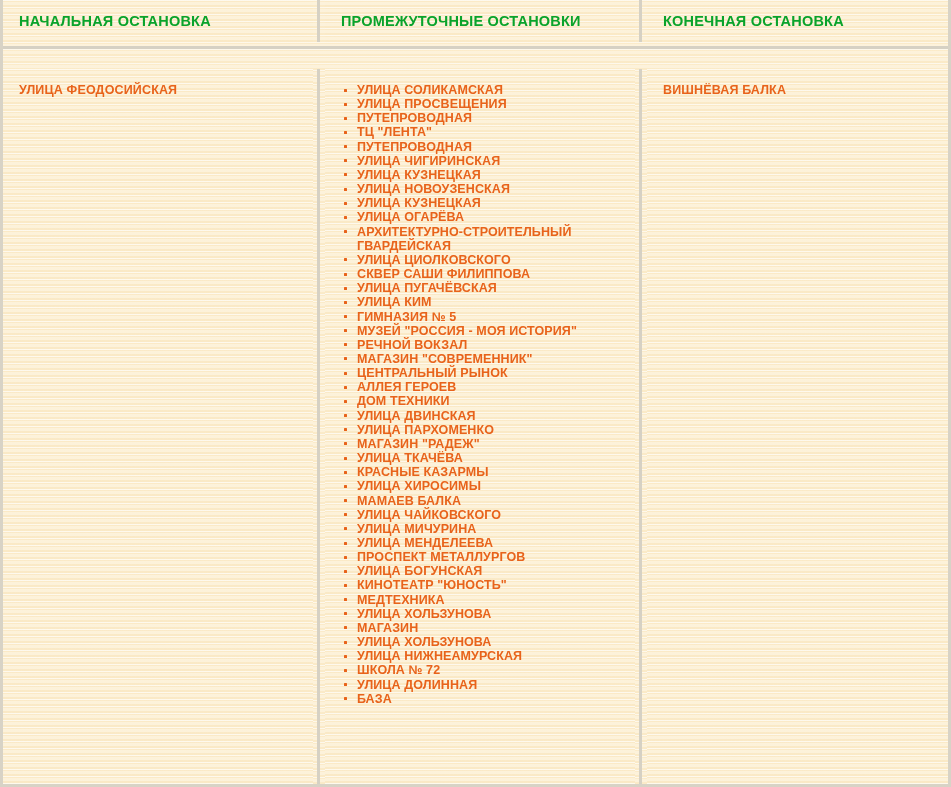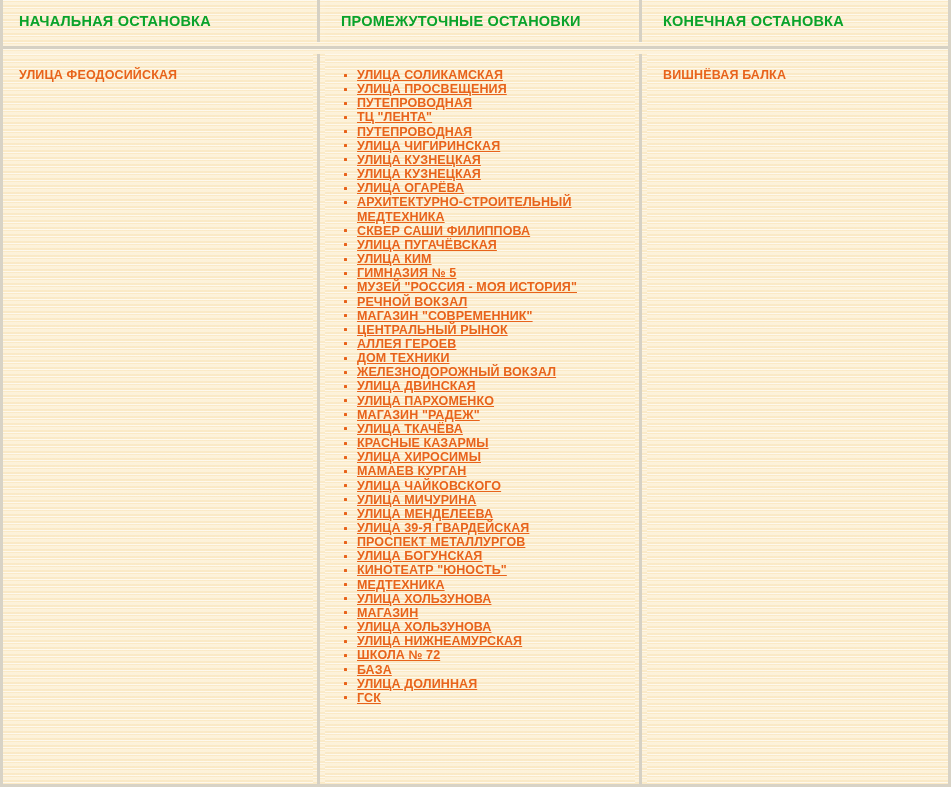--- a/index.html
+++ b/index.html
@@ -55,20 +55,21 @@
     display: flex;
     align-items: stretch;
     width: 100%;
   }
   .row.header-row {
     flex: 0 0 auto;
   }
   .row.body-row {
     flex: 1 1 auto;
     min-height: 0;
+    margin-top: 15px;
   }
 
   .cell {
     box-sizing: border-box;
     position: relative;
     background-color: #fcefd2;
     background-image:
       repeating-linear-gradient(
         to bottom,
         rgba(255,255,255,0.60) 0px,
@@ -161,21 +162,20 @@
   }
   .stop-list li {
     position: relative;
     line-height: 14.15px;
     margin: 0;
     padding: 0 0 0 0;
     
     text-indent: 0;
     margin-left: -16px;
     padding-left: 16px;
-    text-decoration: underline;
   }
   .stop-list li .bullet {
     position: absolute;
     left: 3px;
     top: 5.5px;
     width: 3px;
     height: 3px;
     background: #e8631b;
     border-radius: 0.5px;
   }
@@ -216,57 +216,56 @@
     <div class="cell col-2">
       <div class="body-pad">
         <ul class="stop-list" id="stop-list">
             <li><span class="bullet"></span><span class="txt">УЛИЦА СОЛИКАМСКАЯ</span></li>
             <li><span class="bullet"></span><span class="txt">УЛИЦА ПРОСВЕЩЕНИЯ</span></li>
             <li><span class="bullet"></span><span class="txt">ПУТЕПРОВОДНАЯ</span></li>
             <li><span class="bullet"></span><span class="txt">ТЦ "ЛЕНТА"</span></li>
             <li><span class="bullet"></span><span class="txt">ПУТЕПРОВОДНАЯ</span></li>
             <li><span class="bullet"></span><span class="txt">УЛИЦА ЧИГИРИНСКАЯ</span></li>
             <li><span class="bullet"></span><span class="txt">УЛИЦА КУЗНЕЦКАЯ</span></li>
+            <li><span class="bullet"></span><span class="txt">УЛИЦА НОВОУЗЕНСКАЯ</span></li>
             <li><span class="bullet"></span><span class="txt">УЛИЦА КУЗНЕЦКАЯ</span></li>
             <li><span class="bullet"></span><span class="txt">УЛИЦА ОГАРЁВА</span></li>
-            <li><span class="bullet"></span><span class="txt">АРХИТЕКТУРНО-СТРОИТЕЛЬНЫЙ МЕДТЕХНИКА</span></li>
+            <li><span class="bullet"></span><span class="txt">АРХИТЕКТУРНО-СТРОИТЕЛЬНЫЙ ГВАРДЕЙСКАЯ</span></li>
+            <li><span class="bullet"></span><span class="txt">УЛИЦА ЦИОЛКОВСКОГО</span></li>
             <li><span class="bullet"></span><span class="txt">СКВЕР САШИ ФИЛИППОВА</span></li>
             <li><span class="bullet"></span><span class="txt">УЛИЦА ПУГАЧЁВСКАЯ</span></li>
             <li><span class="bullet"></span><span class="txt">УЛИЦА КИМ</span></li>
             <li><span class="bullet"></span><span class="txt">ГИМНАЗИЯ № 5</span></li>
             <li><span class="bullet"></span><span class="txt">МУЗЕЙ "РОССИЯ - МОЯ ИСТОРИЯ"</span></li>
             <li><span class="bullet"></span><span class="txt">РЕЧНОЙ ВОКЗАЛ</span></li>
             <li><span class="bullet"></span><span class="txt">МАГАЗИН "СОВРЕМЕННИК"</span></li>
             <li><span class="bullet"></span><span class="txt">ЦЕНТРАЛЬНЫЙ РЫНОК</span></li>
             <li><span class="bullet"></span><span class="txt">АЛЛЕЯ ГЕРОЕВ</span></li>
             <li><span class="bullet"></span><span class="txt">ДОМ ТЕХНИКИ</span></li>
-            <li><span class="bullet"></span><span class="txt">ЖЕЛЕЗНОДОРОЖНЫЙ ВОКЗАЛ</span></li>
             <li><span class="bullet"></span><span class="txt">УЛИЦА ДВИНСКАЯ</span></li>
             <li><span class="bullet"></span><span class="txt">УЛИЦА ПАРХОМЕНКО</span></li>
             <li><span class="bullet"></span><span class="txt">МАГАЗИН "РАДЕЖ"</span></li>
             <li><span class="bullet"></span><span class="txt">УЛИЦА ТКАЧЁВА</span></li>
             <li><span class="bullet"></span><span class="txt">КРАСНЫЕ КАЗАРМЫ</span></li>
             <li><span class="bullet"></span><span class="txt">УЛИЦА ХИРОСИМЫ</span></li>
-            <li><span class="bullet"></span><span class="txt">МАМАЕВ КУРГАН</span></li>
+            <li><span class="bullet"></span><span class="txt">МАМАЕВ БАЛКА</span></li>
             <li><span class="bullet"></span><span class="txt">УЛИЦА ЧАЙКОВСКОГО</span></li>
             <li><span class="bullet"></span><span class="txt">УЛИЦА МИЧУРИНА</span></li>
             <li><span class="bullet"></span><span class="txt">УЛИЦА МЕНДЕЛЕЕВА</span></li>
-            <li><span class="bullet"></span><span class="txt">УЛИЦА 39-Я ГВАРДЕЙСКАЯ</span></li>
             <li><span class="bullet"></span><span class="txt">ПРОСПЕКТ МЕТАЛЛУРГОВ</span></li>
             <li><span class="bullet"></span><span class="txt">УЛИЦА БОГУНСКАЯ</span></li>
             <li><span class="bullet"></span><span class="txt">КИНОТЕАТР "ЮНОСТЬ"</span></li>
             <li><span class="bullet"></span><span class="txt">МЕДТЕХНИКА</span></li>
             <li><span class="bullet"></span><span class="txt">УЛИЦА ХОЛЬЗУНОВА</span></li>
             <li><span class="bullet"></span><span class="txt">МАГАЗИН</span></li>
             <li><span class="bullet"></span><span class="txt">УЛИЦА ХОЛЬЗУНОВА</span></li>
             <li><span class="bullet"></span><span class="txt">УЛИЦА НИЖНЕАМУРСКАЯ</span></li>
             <li><span class="bullet"></span><span class="txt">ШКОЛА № 72</span></li>
+            <li><span class="bullet"></span><span class="txt">УЛИЦА ДОЛИННАЯ</span></li>
             <li><span class="bullet"></span><span class="txt">БАЗА</span></li>
-            <li><span class="bullet"></span><span class="txt">УЛИЦА ДОЛИННАЯ</span></li>
-            <li><span class="bullet"></span><span class="txt">ГСК</span></li>
           </ul>
       </div>
     </div>
     <div class="sep-v"></div>
     <div class="cell col-3">
       <div class="body-pad">
         <div class="single-stop">ВИШНЁВАЯ БАЛКА</div>
       </div>
     </div>
   </div>

